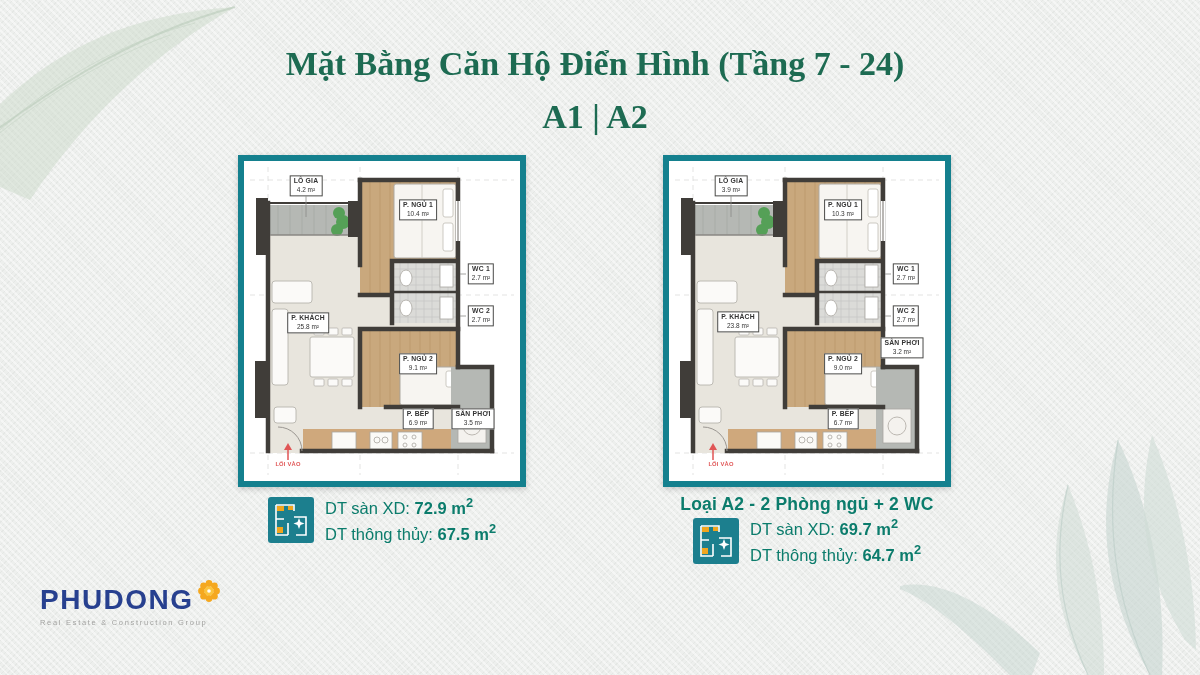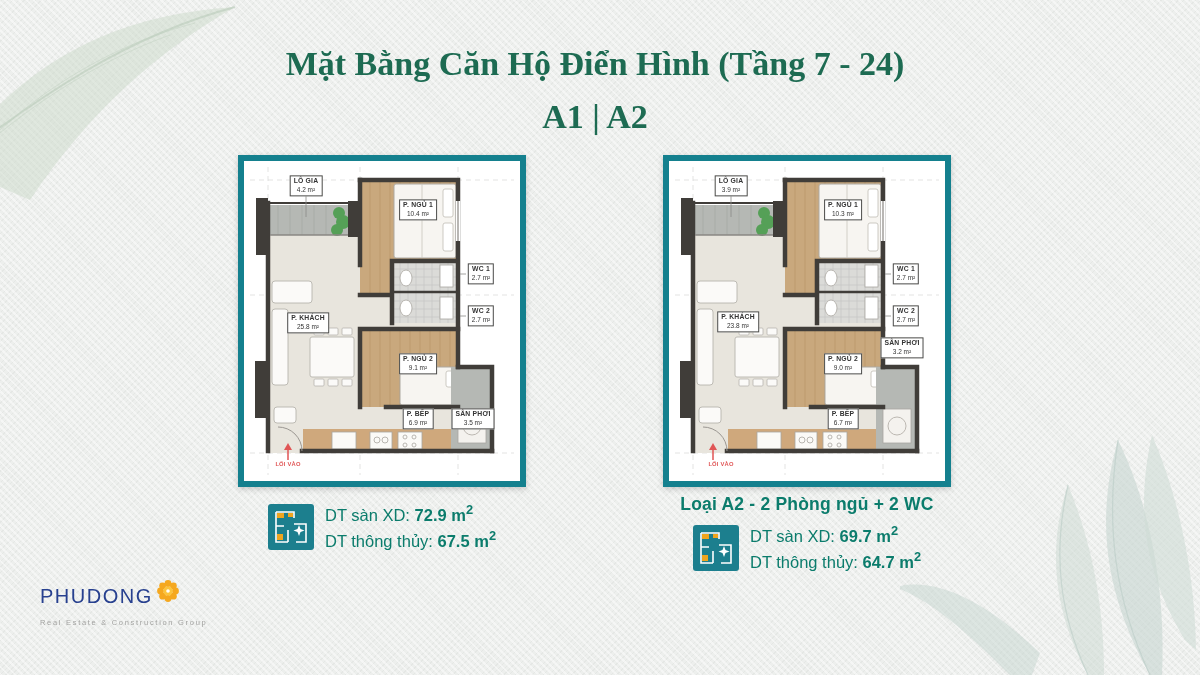--- a/index.html
+++ b/index.html
@@ -59,34 +59,34 @@
   .entry-label{
     position:absolute;left:44px;top:300px;transform:translateX(-50%);
     color:var(--entry-red);font-size:5.8px;font-weight:bold;z-index:3;letter-spacing:.2px;
   }
   .plan-a2 .entry-label{left:52px}
 
   .caption{position:absolute;top:494px;width:288px;text-align:center}
   #cap-a1{left:238px}
   #cap-a2{left:663px}
   .cap-title{font-size:17.5px;font-weight:bold;color:var(--caption-teal);letter-spacing:.2px}
-  .cap-body{display:flex;justify-content:center;align-items:center;gap:11px;margin-top:7px;text-align:left}
+  .cap-body{display:flex;justify-content:center;align-items:center;gap:11px;text-align:left}
   .cap-icon{width:46px;height:46px;flex:0 0 auto}
   .cap-lines{font-size:16.5px;color:var(--caption-teal);line-height:1.4}
   .cap-lines b{font-weight:bold}
   .cap-sup{font-size:.78em;vertical-align:super;font-weight:bold}
 
   .logo{position:absolute;left:40px;top:586px}
   .logo-row{display:flex;align-items:flex-start}
   .logo-brand{
-    font-size:20px;font-weight:normal;color:var(--logo-blue);
+    font-size:28px;font-weight:bold;color:var(--logo-blue);
     letter-spacing:1.5px;line-height:1;
   }
   .logo-flower{margin-left:2px;margin-top:-8px}
-  .logo-tagline{margin-top:12px;font-size:7.5px;color:#a2a2a0;letter-spacing:1.7px}
+  .logo-tagline{margin-top:4px;font-size:7.5px;color:#a2a2a0;letter-spacing:1.7px}
 </style>
 </head>
 <body>
 
 <svg class="leaf-tl" width="360" height="250" viewBox="0 0 360 250">
   <path d="M-20,210 C40,120 130,60 265,52 C190,95 120,155 60,245 Z" fill="#ccd9ca" opacity="0.5"></path>
   <path d="M-20,210 C70,140 160,80 265,52" stroke="#b7c9b6" stroke-width="2" fill="none" opacity="0.55"></path>
   <path d="M30,175 C90,120 160,85 225,68 M10,195 C60,150 130,105 200,80" stroke="#c2d2c1" stroke-width="1" fill="none" opacity="0.5"></path>
 </svg>
 <svg class="leaf-br" width="300" height="250" viewBox="0 0 300 250">

